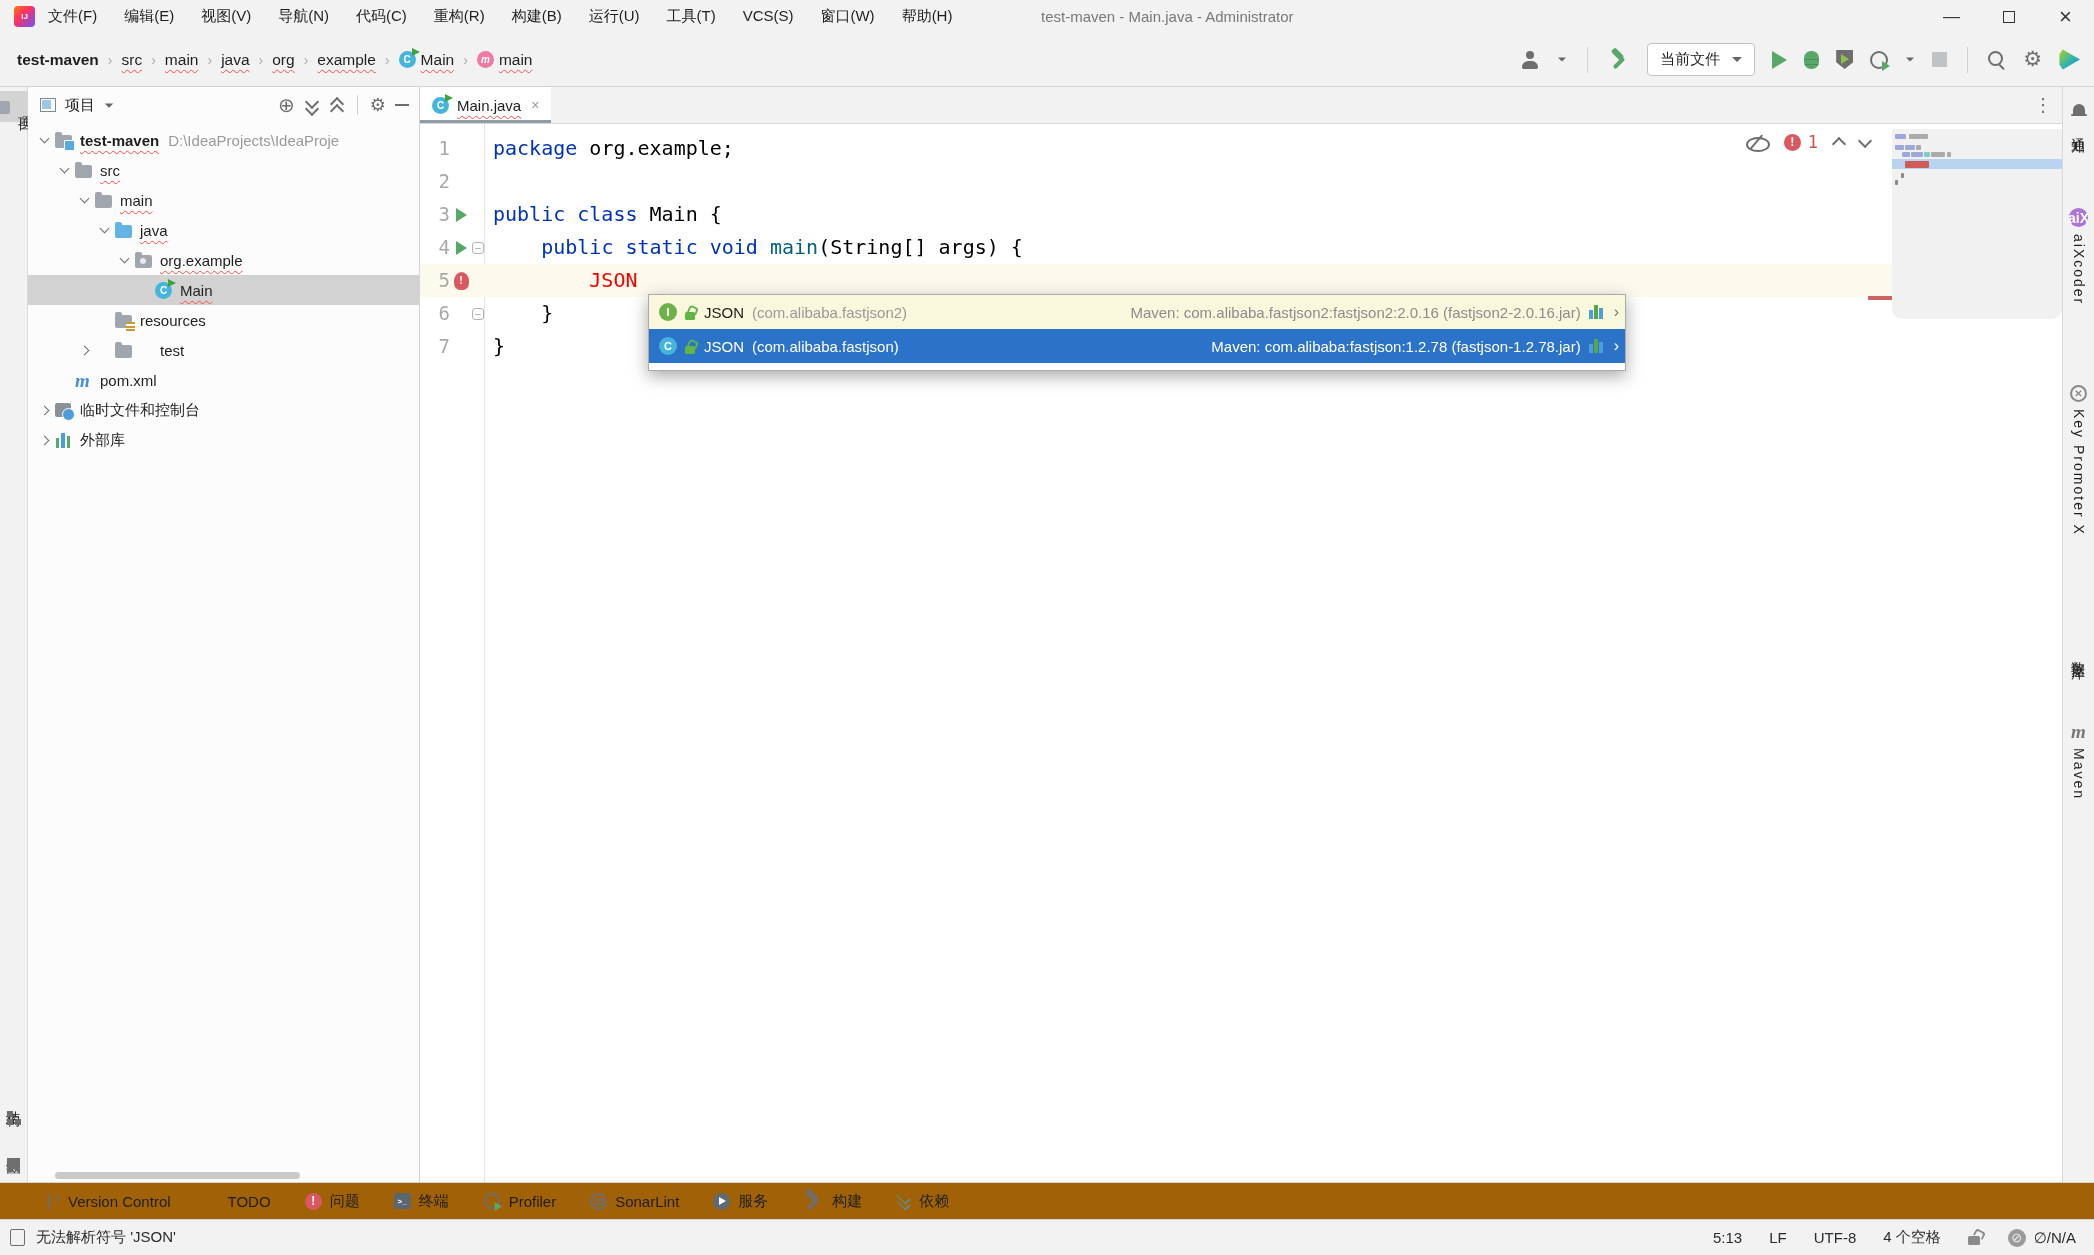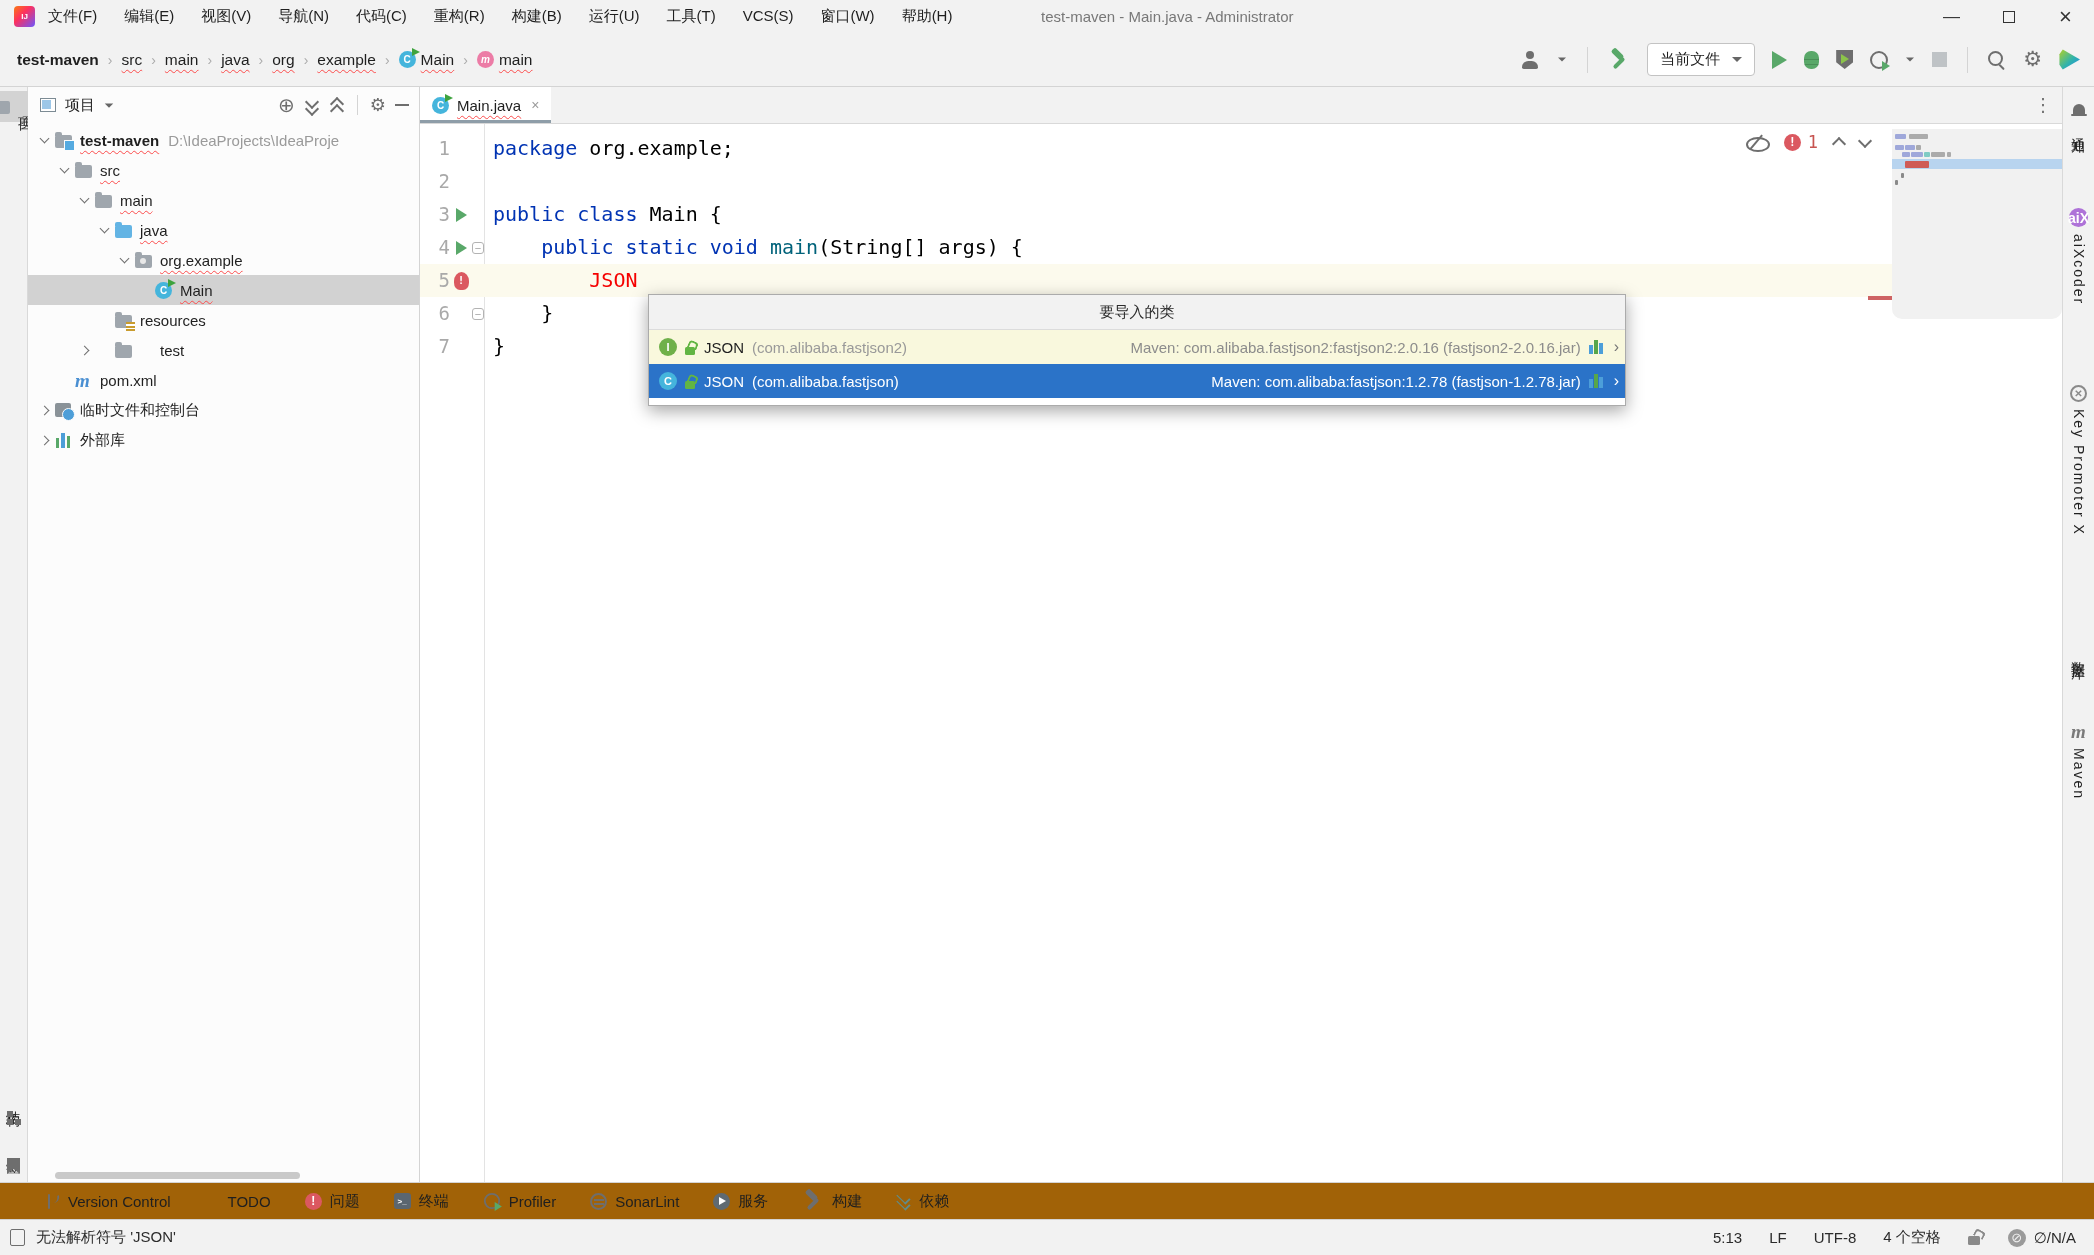--- a/index.html
+++ b/index.html
@@ -513,21 +513,20 @@
           <div class="mm" style="left:39px;top:23px;width:14px;background:#ABABAB;"></div>
           <div class="mm" style="left:55px;top:23px;width:4px;background:#ABABAB;"></div>
           <div class="mm" style="left:0;top:30px;width:170px;height:10px;background:#B8D4EF;border-radius:0;"></div>
           <div class="mm" style="left:13px;top:32px;width:24px;height:7px;background:#CF5B56;"></div>
           <div class="mm" style="left:9px;top:44px;width:3px;background:#8A8A8A;"></div>
           <div class="mm" style="left:3px;top:51px;width:3px;background:#8A8A8A;"></div>
         </div>
         <div class="err-dash"></div>
 
         <div class="popup">
-          <div class="popup-title">要导入的类</div>
           <div id="popup-rows">
               <div class="prow cream">
                 <span class="ic ic-iface">I</span>
                 <span class="ic ic-lock"></span>
                 <span>JSON</span>
                 <span class="pkg">(com.alibaba.fastjson2)</span>
                 <span class="detail">Maven: com.alibaba.fastjson2:fastjson2:2.0.16 (fastjson2-2.0.16.jar)</span>
                 <span class="ic ic-jar">
                   <i></i>
                   <i></i>

